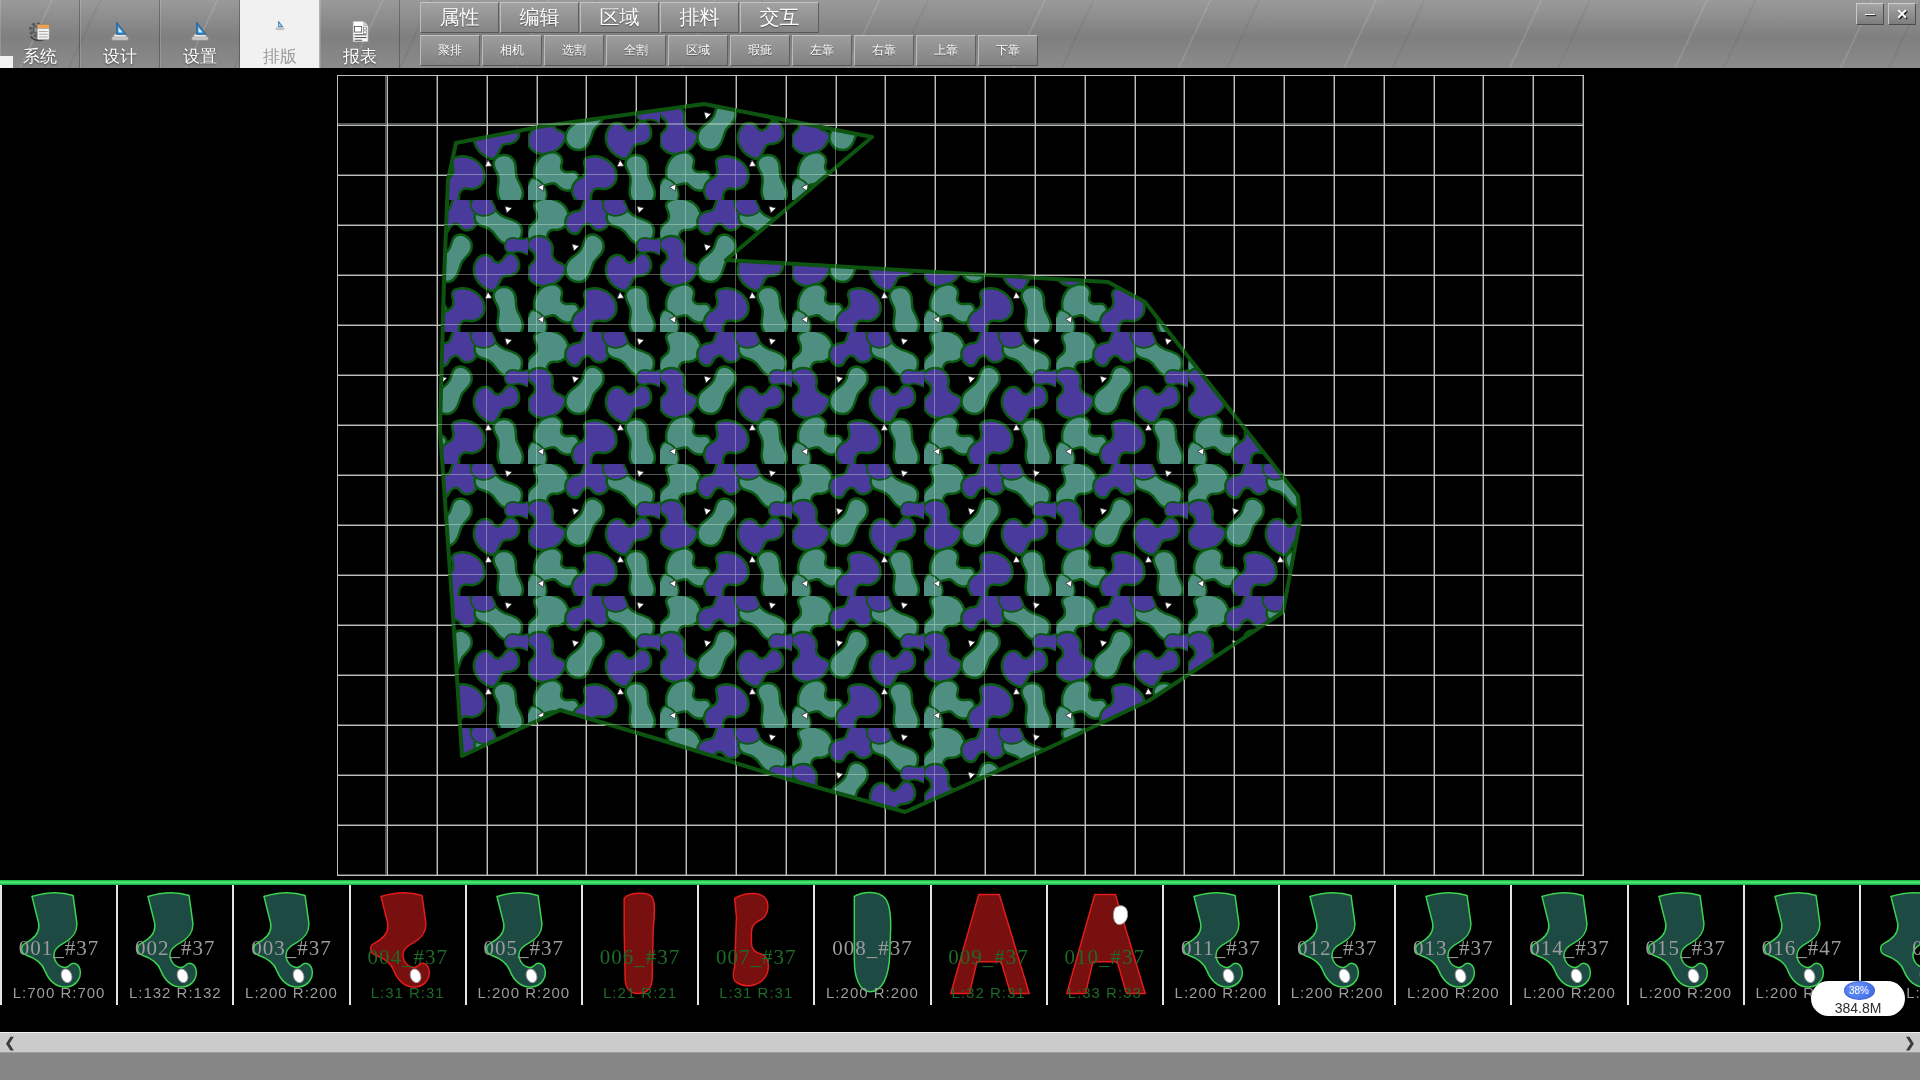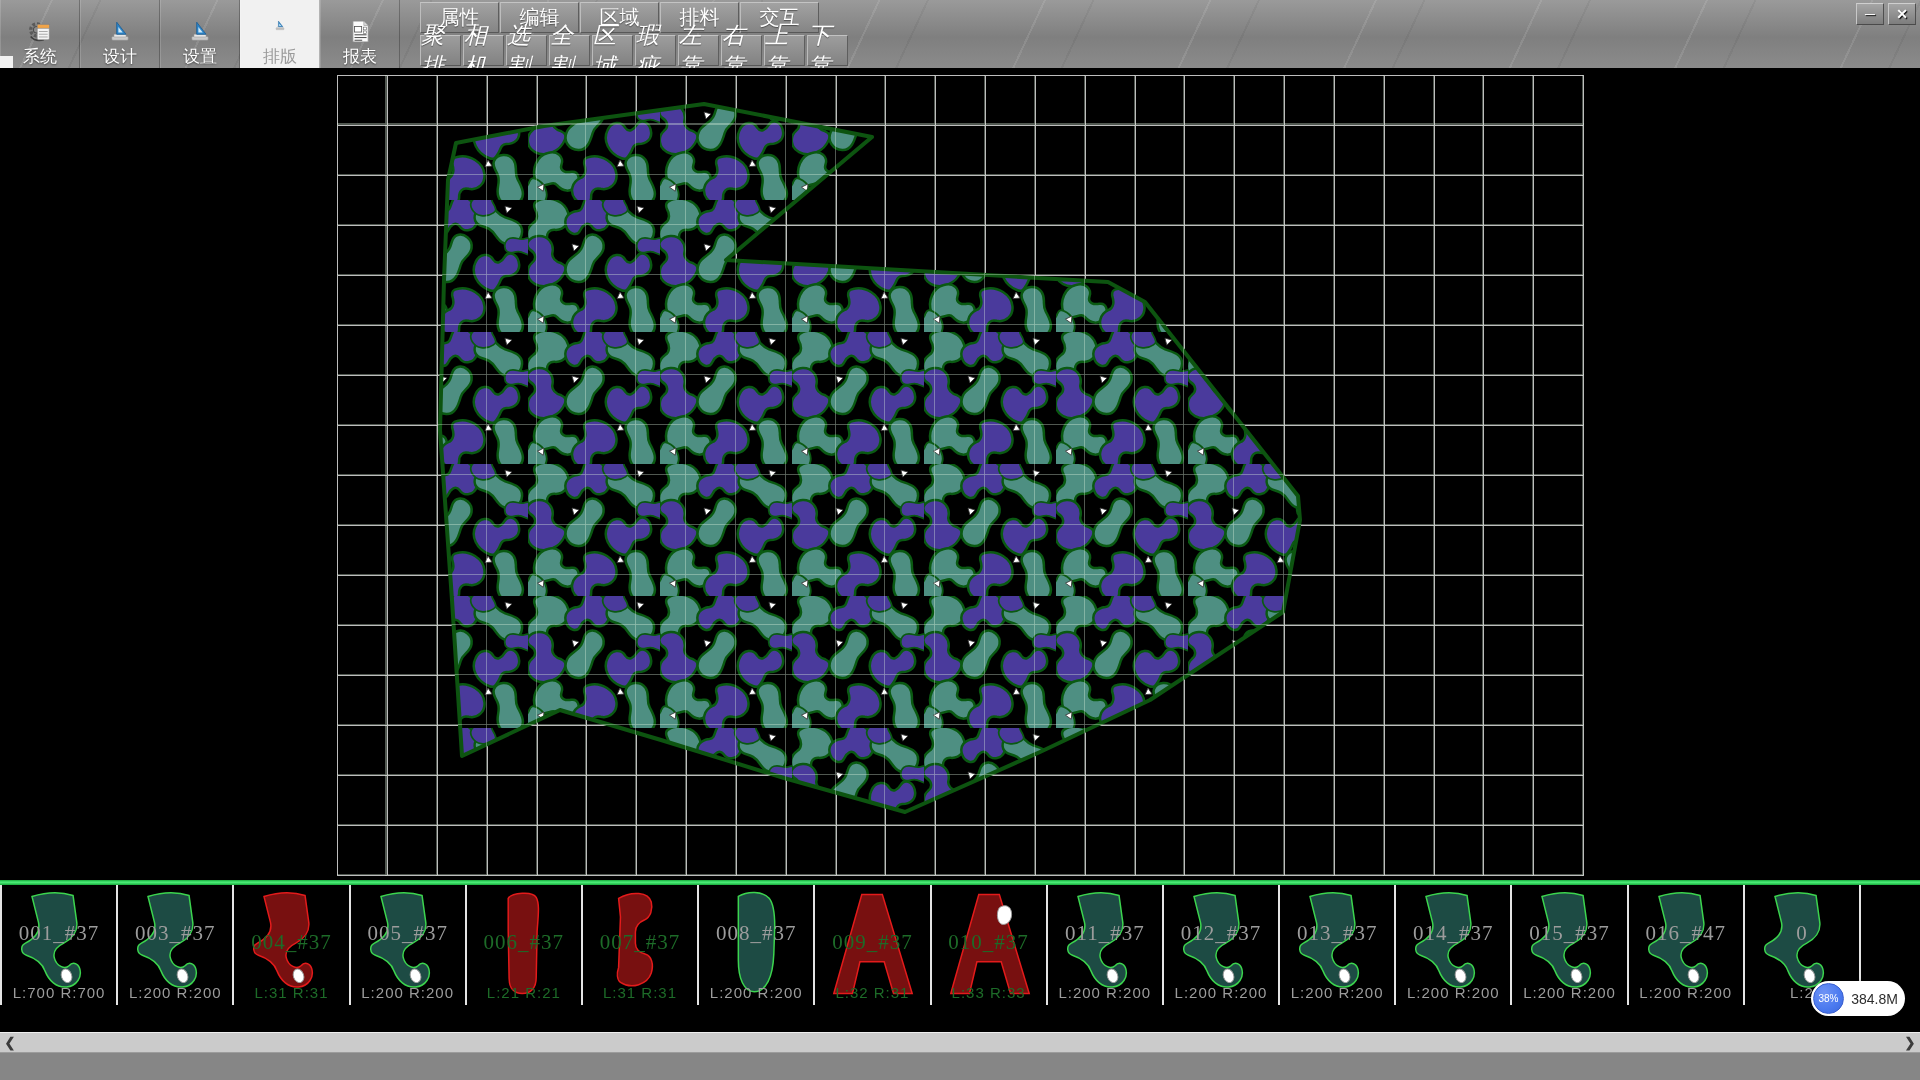--- a/index.html
+++ b/index.html
@@ -32,24 +32,24 @@
 
   .menu-row { position:absolute; left:420px; top:2px; height:22px; display:flex; gap:1px; }
   .menu-btn {
     width:79px; height:31px; display:flex; align-items:center; justify-content:center;
     font-size:20px; color:#fff; text-shadow:0 1px 1px rgba(0,0,0,.45); cursor:pointer;
     background:linear-gradient(#a2a2a2,#858585);
     border:1px solid; border-color:#c4c4c4 #5e5e5e #585858 #bdbdbd;
   }
   .tool-row { position:absolute; left:420px; top:35px; height:31px; display:flex; gap:2px; }
   .tool-btn {
-    width:41px; height:31px; display:flex; align-items:center; justify-content:center;
-    font-size:23px; color:#fff; text-shadow:0 1px 1px rgba(0,0,0,.45); cursor:pointer;
+    width:60px; height:31px; display:flex; align-items:center; justify-content:center;
+    font-size:12px; color:#fff; text-shadow:0 1px 1px rgba(0,0,0,.45); cursor:pointer;
     background:linear-gradient(#9d9d9d,#828282);
-    border:1px solid; border-color:#c2c2c2 #5e5e5e #585858 #bbbbbb;font-style:italic;
+    border:1px solid; border-color:#c2c2c2 #5e5e5e #585858 #bbbbbb;
   }
   .win-controls { position:absolute; right:4px; top:3px; display:flex; gap:4px; }
   .win-btn {
     width:28px; height:22px; display:flex; align-items:center; justify-content:center;
     font-size:14px; font-weight:bold; color:#fff; cursor:pointer;
     text-shadow:1px 1px 1px #000;
     background:linear-gradient(#a5a5a5,#7d7d7d);
     border:1px solid; border-color:#cfcfcf #4f4f4f #4a4a4a #c8c8c8;
   }
   .corner-chip { position:absolute; left:0; top:56px; width:13px; height:12px; background:#f2f2f2; }
@@ -81,21 +81,21 @@
 
   
   .thumb-strip {
     position:absolute; left:0; top:885px; width:1920px; height:120px;
     background:#000; display:flex; border-left:2px solid #e4e4e4;
   }
   .tcell { position:relative; width:116.2px; flex:0 0 116.2px; height:120px;
            border-right:2px solid #e4e4e4; cursor:pointer; overflow:hidden; }
   .tcell svg.pshape { position:absolute; left:8px; top:4px; width:100px; height:112px; }
   .tcell .tname {
-    position:absolute; left:0; right:0; top:36px; text-align:center; z-index:2;
+    position:absolute; left:0; right:0; top:51px; text-align:center; z-index:2;
     font-family:"Liberation Serif", serif; font-size:21px; letter-spacing:1px;
   }
   .tcell .tlr {
     position:absolute; left:0; right:0; bottom:4px; text-align:center; z-index:2;
     font-family:Liberation Sans, sans-serif; font-size:15px; letter-spacing:1px;
   }
   .tcell.teal .pshape .body { fill:#1d4b44; stroke:#3cd44e; stroke-width:1.6; }
   .tcell.red  .pshape .body { fill:#781010; stroke:#e31b1b; stroke-width:1.6; }
   .tcell .pshape .hole { fill:#ffffff; stroke:#999; stroke-width:1; }
   .tcell.teal .tname, .tcell.teal .tlr { color:#9c9c9c; }
@@ -109,21 +109,21 @@
     display:flex; justify-content:space-between; align-items:center;
   }
   .scroll-arrow { width:20px; text-align:center; font-size:13px; font-weight:bold; color:#3c3c3c; cursor:pointer; }
   .statusbar { position:absolute; left:0; top:1052px; width:1920px; height:28px; background:#868686;
                border-top:1px solid #9c9c9c; }
 
   
   .badge {
     position:absolute; left:1811px; top:981px; z-index:10;
     width:94px; height:35px; background:#fff; border-radius:18px;
-    display:flex; align-items:center; box-shadow:0 1px 4px rgba(0,0,0,.35);
+    display:flex; align-items:center; box-shadow:0 1px 4px rgba(0,0,0,.35);flex-direction:column;
   }
   .badge .pct {
     width:31px; height:31px; margin-left:2px; border-radius:50%;
     background:radial-gradient(circle at 35% 30%, #6e93f5, #4a79ef 60%, #3d66d8);
     border:1px solid #3a5fd0;
     color:#fff; font-size:10px; display:flex; align-items:center; justify-content:center;
   }
   .badge .size { flex:1; text-align:center; color:#2d2d2d; font-size:14px; }
 </style>
 </head>
@@ -264,20 +264,28 @@
         <ellipse class="hole" cx="57" cy="93" rx="5.5" ry="7.5" transform="rotate(-20 57 93)"></ellipse>
       </svg>
       <div class="tname">001_#37</div>
       <div class="tlr">L:700 R:700</div>
     </div>
     <div class="tcell teal">
       <svg class="pshape" viewBox="0 0 100 120">
         <path class="body" d="M20,8 C36,3 52,3 64,7 L68,36 C69,47 63,53 54,58 C46,62 42,67 44,74 C46,82 55,87 60,82 C63,78 69,79 71,85 C74,94 68,104 57,105 C46,106 38,98 34,88 C31,79 23,74 14,71 C8,69 7,61 13,58 C23,53 29,46 27,36 Z"></path>
         <ellipse class="hole" cx="57" cy="93" rx="5.5" ry="7.5" transform="rotate(-20 57 93)"></ellipse>
       </svg>
+      <div class="tname">002_#37</div>
+      <div class="tlr">L:132 R:132</div>
+    </div>
+    <div class="tcell teal">
+      <svg class="pshape" viewBox="0 0 100 120">
+        <path class="body" d="M20,8 C36,3 52,3 64,7 L68,36 C69,47 63,53 54,58 C46,62 42,67 44,74 C46,82 55,87 60,82 C63,78 69,79 71,85 C74,94 68,104 57,105 C46,106 38,98 34,88 C31,79 23,74 14,71 C8,69 7,61 13,58 C23,53 29,46 27,36 Z"></path>
+        <ellipse class="hole" cx="57" cy="93" rx="5.5" ry="7.5" transform="rotate(-20 57 93)"></ellipse>
+      </svg>
       <div class="tname">003_#37</div>
       <div class="tlr">L:200 R:200</div>
     </div>
     <div class="tcell red">
       <svg class="pshape" viewBox="0 0 100 120">
         <path class="body" d="M20,8 C36,3 52,3 64,7 L68,36 C69,47 63,53 54,58 C46,62 42,67 44,74 C46,82 55,87 60,82 C63,78 69,79 71,85 C74,94 68,104 57,105 C46,106 38,98 34,88 C31,79 23,74 14,71 C8,69 7,61 13,58 C23,53 29,46 27,36 Z"></path>
         <ellipse class="hole" cx="57" cy="93" rx="5.5" ry="7.5" transform="rotate(-20 57 93)"></ellipse>
       </svg>
       <div class="tname">004_#37</div>
       <div class="tlr">L:31 R:31</div>

